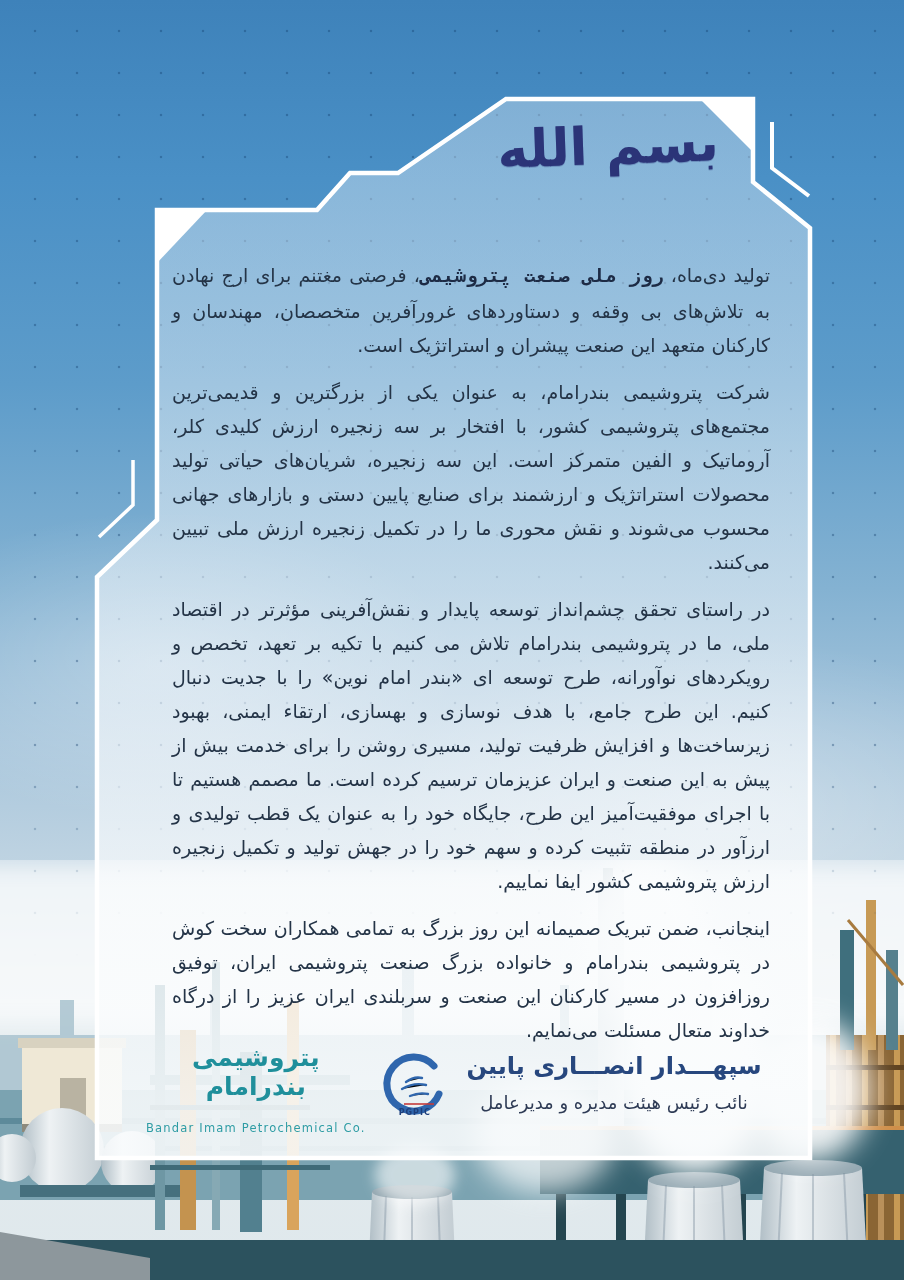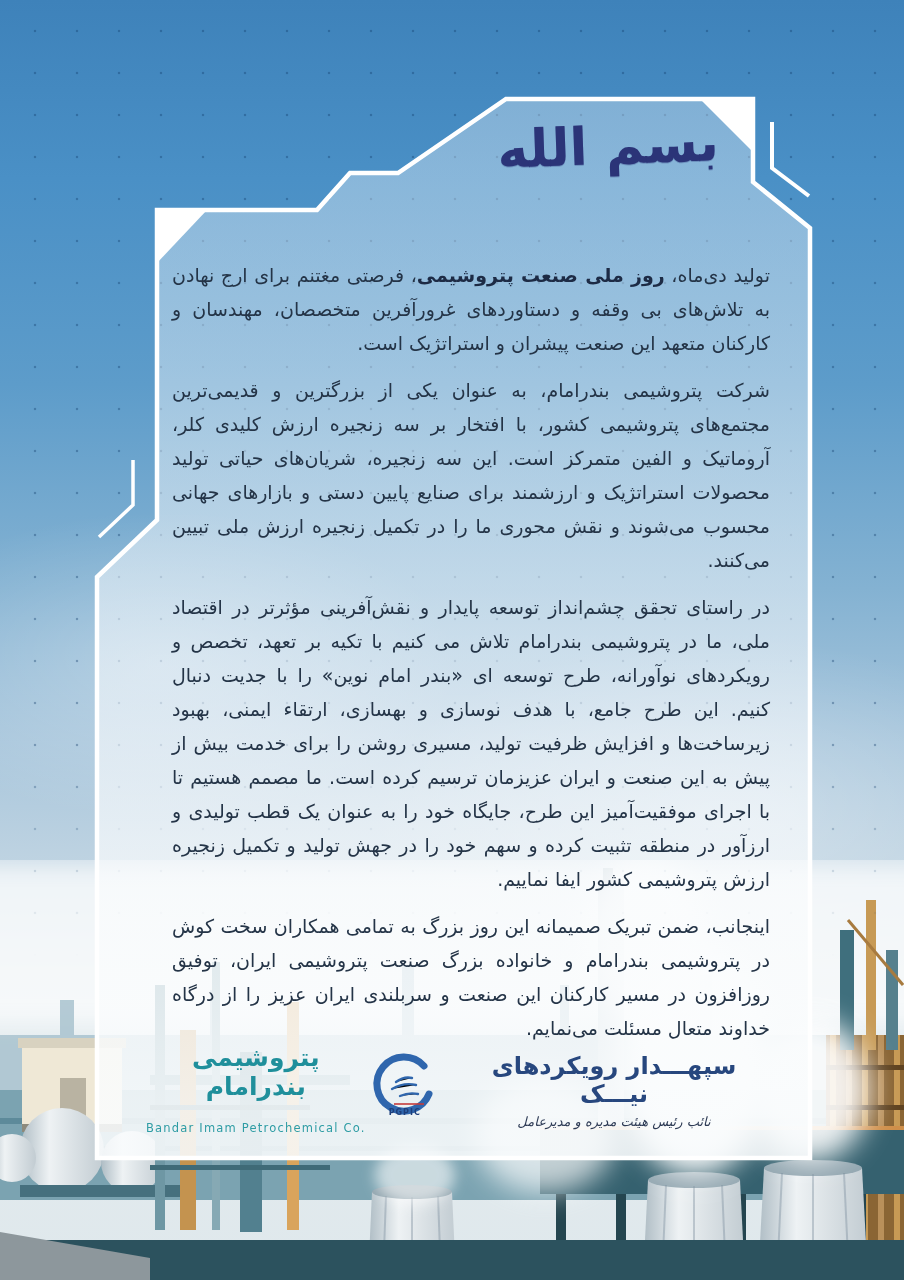--- a/index.html
+++ b/index.html
@@ -46,31 +46,31 @@
     font-size:52px;font-weight:bold;color:#2b3478;transform:rotate(-2deg);
     text-shadow:0 1px 0 rgba(30,40,110,.25);direction:rtl;
   }
   
   .letter{
     position:absolute;right:134px;left:172px;top:258px;
     direction:rtl;text-align:justify;color:#243447;
     font-size:19px;line-height:34px;letter-spacing:0;
   }
   .letter p{margin:0 0 13px 0;}
-  .letter .hl{font-weight:bold;color:#1d2b45;}
+  .letter .hl{font-weight:bold;color:#1d2b45;font-family:Liberation Mono, monospace;}
   
   .signature{
     position:absolute;right:140px;top:1052px;width:300px;direction:rtl;text-align:center;
   }
   .sig-name{font-size:24px;font-weight:bold;color:#27477e;letter-spacing:.5px;}
-  .sig-title{font-size:13px;color:#2e3b55;margin-top:6px;font-style:italic;}
+  .sig-title{font-size:18px;color:#2e3b55;margin-top:12px;}
   
   .logos{
     position:absolute;left:146px;top:1050px;width:290px;height:78px;
-    display:flex;align-items:center;
+    display:flex;align-items:center;gap:10px;
   }
   .wordmark{flex:1;text-align:center;direction:rtl;}
   .wm-fa{font-size:25px;font-weight:bold;color:#1f8f9b;letter-spacing:-.5px;}
   .wm-en{font-size:11.5px;color:#2e9ca4;letter-spacing:1.2px;margin-top:20px;direction:ltr;white-space:nowrap;}
   .pgpic{width:72px;height:74px;position:relative;flex:0 0 auto;}
   .pgpic-label{position:absolute;left:0;right:-6px;bottom:9px;text-align:center;font-size:8px;font-weight:bold;color:#1d3e7a;letter-spacing:1px;}
 </style>
 </head>
 <body>
 
@@ -223,21 +223,21 @@
   <div class="bismillah">بسم الله</div>
 
   <div class="letter">
     <p><span>تولید دی‌ماه، </span><span class="hl">روز ملی صنعت پتروشیمی</span><span>، فرصتی مغتنم برای ارج نهادن به تلاش‌های بی وقفه و دستاوردهای غرورآفرین متخصصان، مهندسان و کارکنان متعهد این صنعت پیشران و استراتژیک است.</span></p>
     <p>شرکت پتروشیمی بندرامام، به عنوان یکی از بزرگترین و قدیمی‌ترین مجتمع‌های پتروشیمی کشور، با افتخار بر سه زنجیره ارزش کلیدی کلر، آروماتیک و الفین متمرکز است. این سه زنجیره، شریان‌های حیاتی تولید محصولات استراتژیک و ارزشمند برای صنایع پایین دستی و بازارهای جهانی محسوب می‌شوند و نقش محوری ما را در تکمیل زنجیره ارزش ملی تبیین می‌کنند.</p>
     <p>در راستای تحقق چشم‌انداز توسعه پایدار و نقش‌آفرینی مؤثرتر در اقتصاد ملی، ما در پتروشیمی بندرامام تلاش می کنیم با تکیه بر تعهد، تخصص و رویکردهای نوآورانه، طرح توسعه ای «بندر امام نوین» را با جدیت دنبال کنیم. این طرح جامع، با هدف نوسازی و بهسازی، ارتقاء ایمنی، بهبود زیرساخت‌ها و افزایش ظرفیت تولید، مسیری روشن را برای خدمت بیش از پیش به این صنعت و ایران عزیزمان ترسیم کرده است. ما مصمم هستیم تا با اجرای موفقیت‌آمیز این طرح، جایگاه خود را به عنوان یک قطب تولیدی و ارزآور در منطقه تثبیت کرده و سهم خود را در جهش تولید و تکمیل زنجیره ارزش پتروشیمی کشور ایفا نماییم.</p>
     <p>اینجانب، ضمن تبریک صمیمانه این روز بزرگ به تمامی همکاران سخت کوش در پتروشیمی بندرامام و خانواده بزرگ صنعت پتروشیمی ایران، توفیق روزافزون در مسیر کارکنان این صنعت و سربلندی ایران عزیز را از درگاه خداوند متعال مسئلت می‌نمایم.</p>
   </div>
 
   <div class="signature">
-    <div class="sig-name">سپهـــدار رویکردهای نیـــک</div>
+    <div class="sig-name">سپهـــدار انصـــاری پایین</div>
     <div class="sig-title">نائب رئیس هیئت مدیره و مدیرعامل</div>
   </div>
 
   <div class="logos">
     <div class="wordmark">
       <div class="wm-fa">پتروشیمی بندرامام</div>
       <div class="wm-en">Bandar Imam Petrochemical Co.</div>
     </div>
     <div class="pgpic">
       <svg width="72" height="74" viewBox="0 0 72 74">

